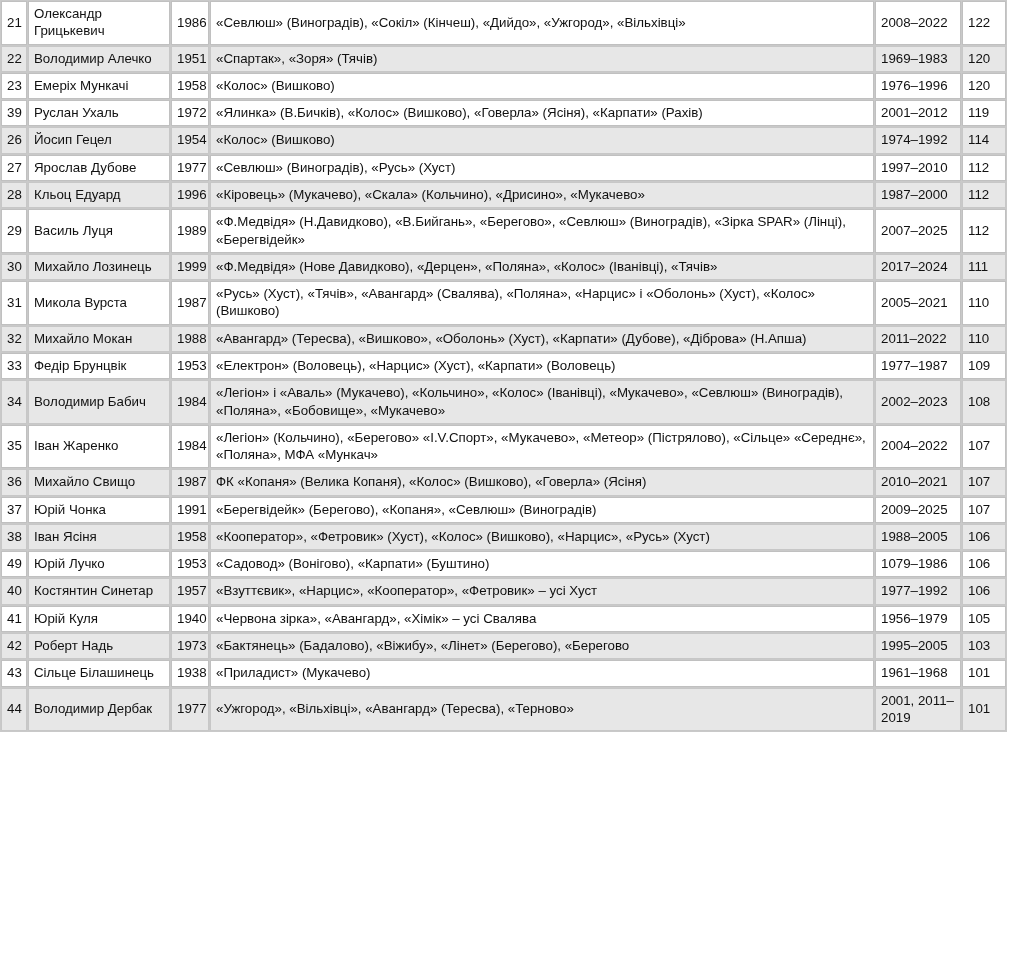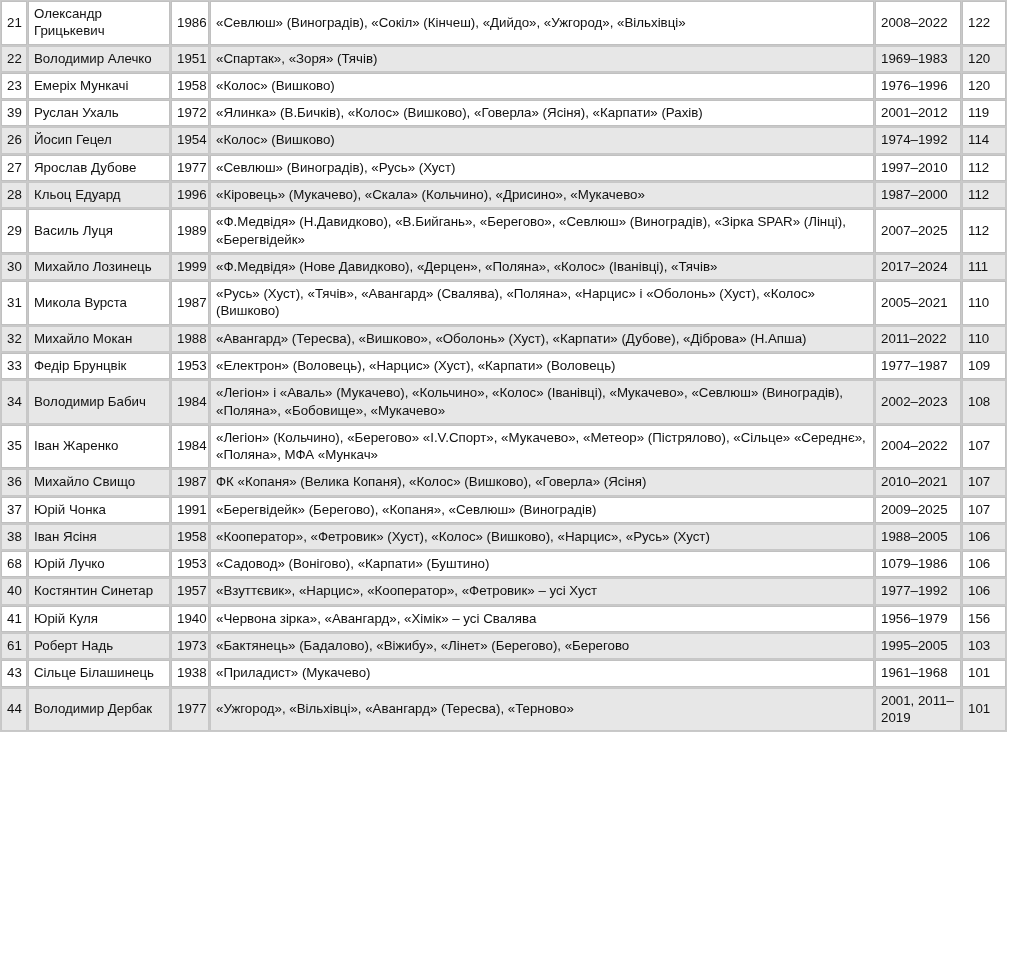--- a/index.html
+++ b/index.html
@@ -220,45 +220,45 @@
         </tr>
         <tr class="row-alt">
           <td class="c-num">38</td>
           <td class="c-name">Іван Ясіня</td>
           <td class="c-year">1958</td>
           <td class="c-clubs">«Кооператор», «Фетровик» (Хуст), «Колос» (Вишково), «Нарцис», «Русь» (Хуст)</td>
           <td class="c-period">1988–2005</td>
           <td class="c-count">106</td>
         </tr>
         <tr>
-          <td class="c-num">68</td>
+          <td class="c-num">49</td>
           <td class="c-name">Юрій Лучко</td>
           <td class="c-year">1953</td>
           <td class="c-clubs">«Садовод» (Вонігово), «Карпати» (Буштино)</td>
           <td class="c-period">1079–1986</td>
           <td class="c-count">106</td>
         </tr>
         <tr class="row-alt">
           <td class="c-num">40</td>
           <td class="c-name">Костянтин Синетар</td>
           <td class="c-year">1957</td>
           <td class="c-clubs">«Взуттєвик», «Нарцис», «Кооператор», «Фетровик» – усі Хуст</td>
           <td class="c-period">1977–1992</td>
           <td class="c-count">106</td>
         </tr>
         <tr>
           <td class="c-num">41</td>
           <td class="c-name">Юрій Куля</td>
           <td class="c-year">1940</td>
           <td class="c-clubs">«Червона зірка», «Авангард», «Хімік» – усі Свалява</td>
           <td class="c-period">1956–1979</td>
-          <td class="c-count">156</td>
-        </tr>
-        <tr class="row-alt">
-          <td class="c-num">61</td>
+          <td class="c-count">105</td>
+        </tr>
+        <tr class="row-alt">
+          <td class="c-num">42</td>
           <td class="c-name">Роберт Надь</td>
           <td class="c-year">1973</td>
           <td class="c-clubs">«Бактянець» (Бадалово), «Віжибу», «Лінет» (Берегово), «Берегово</td>
           <td class="c-period">1995–2005</td>
           <td class="c-count">103</td>
         </tr>
         <tr>
           <td class="c-num">43</td>
           <td class="c-name">Сільце Білашинець</td>
           <td class="c-year">1938</td>

